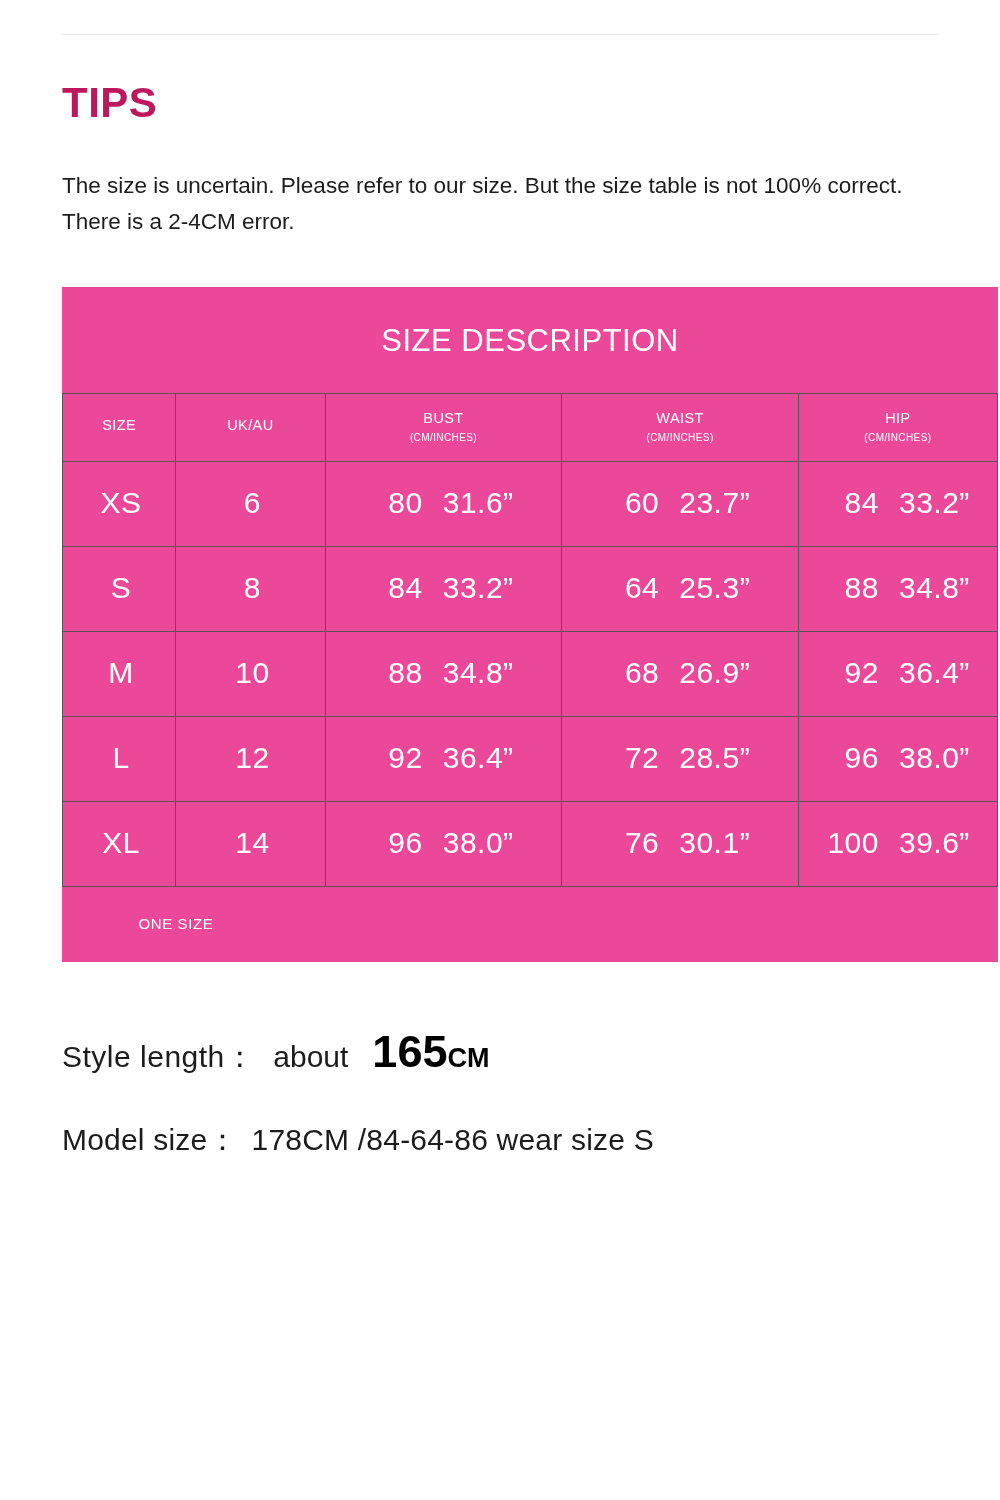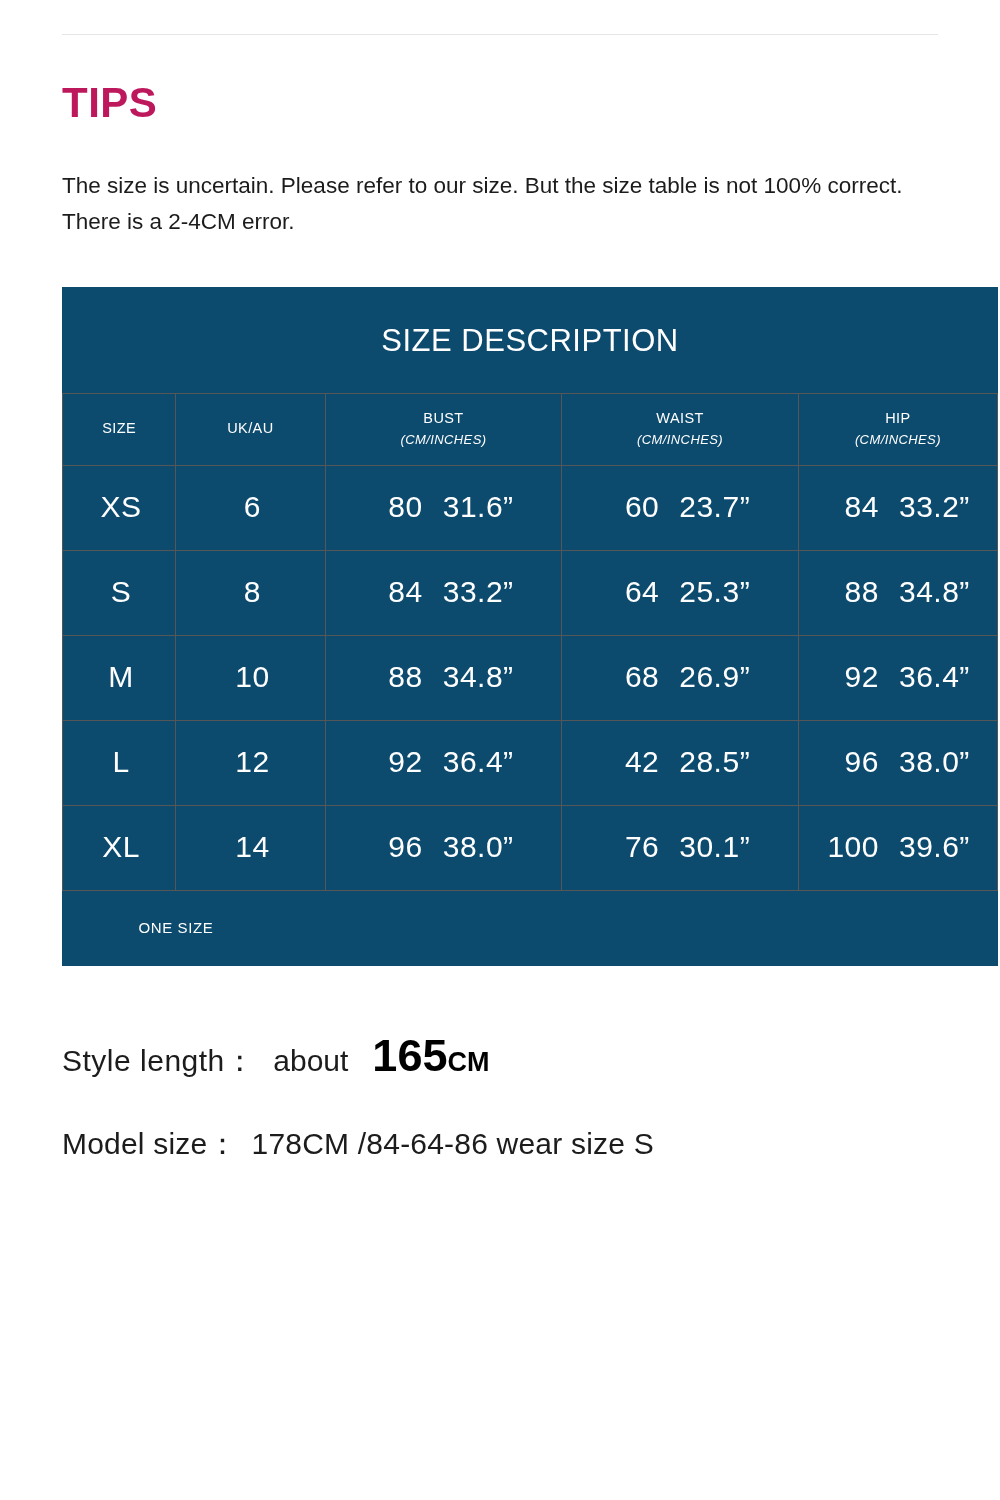--- a/index.html
+++ b/index.html
@@ -44,21 +44,21 @@
     padding-top: 44px;
     font-size: 22.5px;
     line-height: 1.62;
     color: #1c1c1c;
     font-weight: 400;
     max-width: 860px;
   }
   .size-table {
     margin-top: 46px;
     width: 936px;
-    background: #0c4a6e;
+    background: #ec4899;
     color: #ffffff;
     box-sizing: border-box;
   }
   .table-title {
     text-align: center;
     font-size: 31px;
     letter-spacing: 0.5px;
     padding: 36px 0 34px 0;
     color: #ffffff;
     font-weight: 400;
@@ -76,22 +76,21 @@
     font-weight: 400;
   }
   thead td {
     font-size: 14.5px;
     line-height: 1.5;
     padding: 14px 0 16px 0;
     letter-spacing: 0.4px;
   }
   thead td .unit {
     display: block;
-    font-size: 13px;
-    font-style: italic;
+    font-size: 10px;
   }
   tbody td {
     font-size: 30px;
     padding: 24px 0 26px 4px;
     letter-spacing: 0.5px;
   }
   tbody td.pair {
     padding: 0;
   }
   .pair-inner {
@@ -265,21 +264,21 @@
           <td>L</td>
           <td>12</td>
           <td class="pair">
             <div class="pair-inner">
               <span class="cm">92</span>
               <span class="inch">36.4”</span>
             </div>
           </td>
           <td class="pair">
             <div class="pair-inner">
-              <span class="cm">42</span>
+              <span class="cm">72</span>
               <span class="inch">28.5”</span>
             </div>
           </td>
           <td class="pair">
             <div class="pair-inner">
               <span class="cm">96</span>
               <span class="inch">38.0”</span>
             </div>
           </td>
         </tr>

